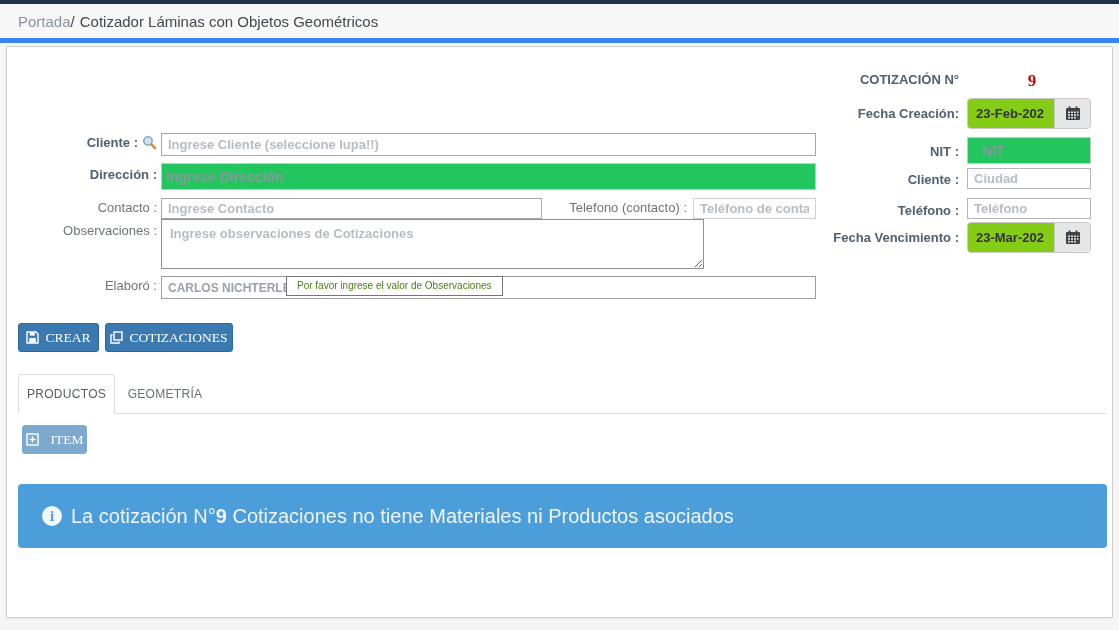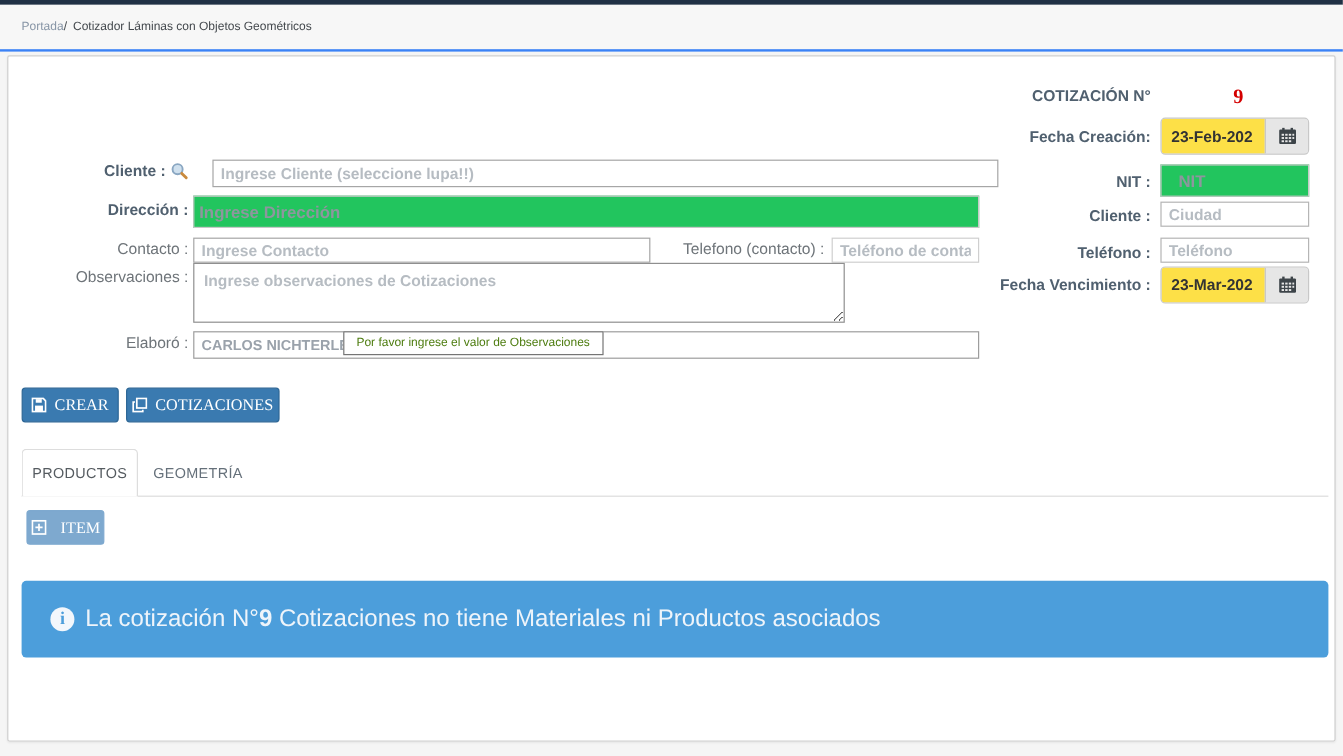--- a/index.html
+++ b/index.html
@@ -2,22 +2,22 @@
 <html><head>
 <meta charset="utf-8">
 <style>
   * { margin:0; padding:0; box-sizing:border-box; }
   html,body { width:1119px; height:630px; overflow:hidden;
     font-family:"Liberation Sans", sans-serif; background:#f5f5f5; }
 
   .topbar { position:absolute; left:0; top:0; width:1119px; height:4px; background:#203145; }
 
   .breadcrumb-bar { position:absolute; left:0; top:4px; width:1119px; height:39px;
-    background:#f7f7f7; border-bottom:2px solid #3b82f6; display:flex; align-items:center;
-    padding-left:18px; font-size:10px; }
+    background:#f7f7f7; border-bottom:5px solid #3b82f6; display:flex; align-items:center;
+    padding-left:18px; font-size:15px; }
   .crumb-home { color:#8795a6; }
   .crumb-sep { color:#43484d; margin:0 1px 0 0; }
   .crumb-current { color:#43484d; margin-left:4px; }
 
   .panel { position:absolute; left:6px; top:46px; width:1107px; height:572px;
     background:#ffffff; border:1px solid #cfcfcf; border-radius:2px;
     box-shadow:0 1px 2px rgba(0,0,0,.06); }
 
   .abs { position:absolute; }
 
@@ -33,21 +33,21 @@
   .txt-disabled { background:#22c55e; border:1px solid #c7c7c7; font-size:14px; }
   .txt-disabled::placeholder { color:#8e969e; font-weight:bold; }
   .txt-light { border:1px solid #cfcfcf; }
 
   textarea { border:1px solid #8f8f8f; padding:6px 8px; font-size:13px; resize:both; }
 
   .val-gray { font-weight:bold; color:#9aa2ab; font-size:12px; }
 
   
   .dategroup { display:flex; border:1px solid #c8c8c8; border-radius:4px; overflow:hidden; background:#e6e6e6; }
-  .dategroup input { flex:1; min-width:0; border:none; background:#fde047; font-weight:bold;
+  .dategroup input { flex:1; min-width:0; border:none; background:#84cc16; font-weight:bold;
     font-size:13px; color:#333; padding:0 0 0 8px; }
   .datebtn { width:36px; display:flex; align-items:center; justify-content:center;
     background:#e6e6e6; border-left:1px solid #c8c8c8; cursor:pointer; }
 
   .red-number { color:#d40000; font-weight:bold; font-size:17px; font-family:"Liberation Serif", serif; }
 
   
   .btn { display:flex; align-items:center; justify-content:center; gap:6px;
     background:#3a7ab0; border:1px solid #2e6796; border-radius:3px; color:#fff;
     font-family:"Liberation Serif", serif; font-size:13.5px; cursor:pointer; }
@@ -121,21 +121,21 @@
 
   <div class="abs" style="left:0; top:88px; width:150px; display:flex; justify-content:flex-end; align-items:center; gap:4px;">
     <span class="lbl-bold">Cliente :</span>
     <span class="search-ico">
       <svg width="15" height="15" viewBox="0 0 15 15">
         <circle cx="6" cy="6" r="4.2" fill="#cfe0ee" stroke="#8aa7c2" stroke-width="1.6"></circle>
         <line x1="9.5" y1="9.5" x2="13.2" y2="13.2" stroke="#c98a3d" stroke-width="2.4" stroke-linecap="round"></line>
       </svg>
     </span>
   </div>
-  <input class="abs txt" style="left: 154px; top: 86px; width: 655px; height: 23px; margin-left: 16px;" type="text" placeholder="Ingrese Cliente (seleccione lupa!!)">
+  <input class="abs txt" style="left: 154px; top: 86px; width: 655px; height: 23px;" type="text" placeholder="Ingrese Cliente (seleccione lupa!!)">
 
   <div class="abs lbl-bold" style="left:0; top:120px; width:150px; text-align:right;">Dirección :</div>
   <input class="abs txt txt-disabled" style="left: 154px; top: 116px; width: 655px; height: 27px; padding-left: 4px;" type="text" disabled="" placeholder="Ingrese Dirección">
 
   <div class="abs lbl" style="left:0; top:153px; width:150px; text-align:right;">Contacto :</div>
   <input class="abs txt" style="left: 154px; top: 151px; width: 381px; height: 21px;" type="text" placeholder="Ingrese Contacto">
 
   <div class="abs lbl" style="left:532px; top:153px; width:148px; text-align:right;">Telefono (contacto) :</div>
   <input class="abs txt txt-light" style="left: 686px; top: 151px; width: 123px; height: 21px;" type="text" placeholder="Teléfono de contacto">
 

